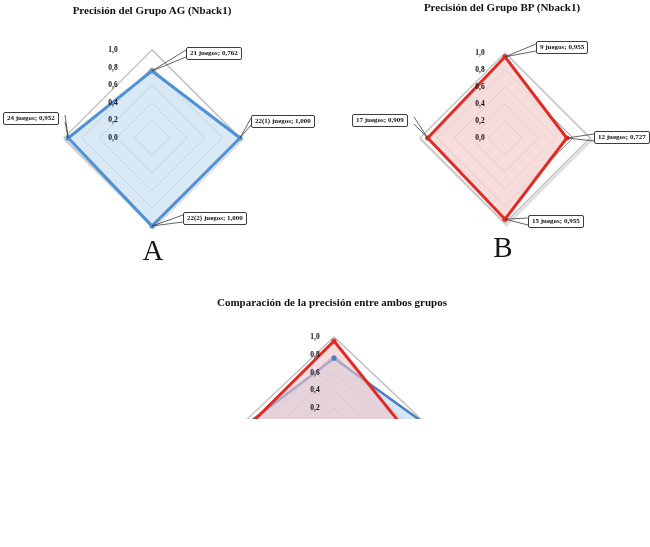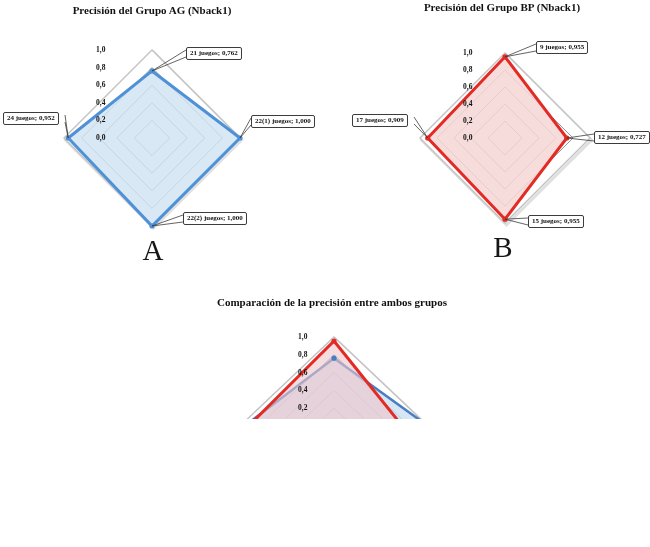--- a/index.html
+++ b/index.html
@@ -3,21 +3,21 @@
 <meta charset="utf-8">
 <style>
   html,body{margin:0;padding:0;background:#ffffff;}
   .page{position:relative;width:650px;height:419px;background:#ffffff;overflow:hidden;
         font-family:Liberation Serif, serif;}
   #radar-svg{position:absolute;left:0;top:0;width:650px;height:547px;}
   .chart-title{position:absolute;width:300px;text-align:center;font-weight:bold;
                font-size:11px;line-height:13px;color:#111;}
   .panel-letter{position:absolute;width:60px;text-align:center;font-size:29px;
                 line-height:29px;color:#161616;}
-  .tick{position:absolute;width:34px;text-align:left;font-size:7.5px;line-height:8px;
+  .tick{position:absolute;width:34px;text-align:center;font-size:7.5px;line-height:8px;
         font-weight:bold;color:#111;}
   .callout{position:absolute;background:#ffffff;border:1px solid #3c3c3c;border-radius:2px;
            padding:1px 3px;font-size:7px;line-height:9px;font-weight:bold;color:#111;
            white-space:nowrap;}
   .bottom-bar{position:absolute;left:230px;top:542px;width:200px;height:5px;}
 </style>
 </head>
 <body>
 
 <div class="page">

